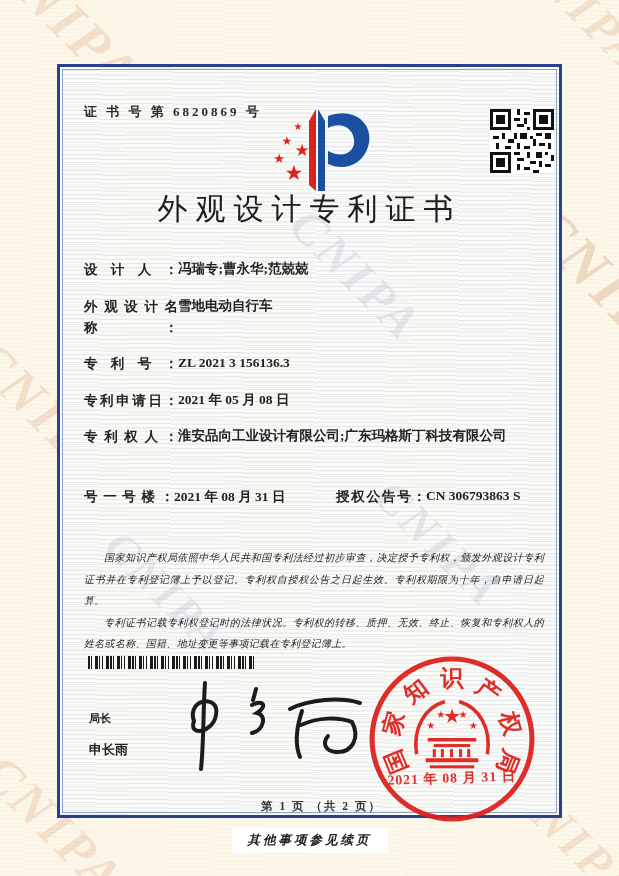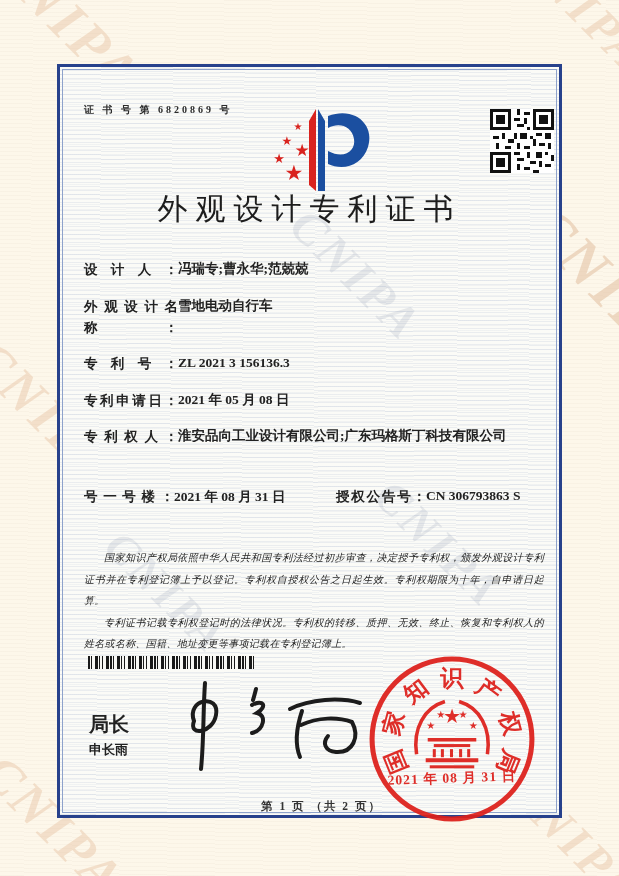--- a/index.html
+++ b/index.html
@@ -27,21 +27,21 @@
     border:3px solid #27418c; z-index:1;
     background:
       repeating-linear-gradient(0.8deg, rgba(120,140,185,0.13) 0 1px, rgba(0,0,0,0) 1px 4px),
       repeating-linear-gradient(-0.6deg, rgba(120,140,185,0.08) 0 1px, rgba(0,0,0,0) 1px 5px),
       #fbfbf7;
   }
   .cert-inner-line{
     position:absolute; inset:2px; border:1px solid #8ea2cb; pointer-events:none;
   }
   .cert-no{
-    position:absolute; left:24px; top:36px; font-size:10px; color:#2b2b2b;
+    position:absolute; left:24px; top:36px; font-size:13px; color:#2b2b2b;
     letter-spacing:3px; font-weight:bold;
   }
   .logo{ position:absolute; left:192px; top:36px; width:150px; height:92px; }
   .qr{ position:absolute; left:430px; top:42px; width:64px; height:64px; }
   .title{
     position:absolute; left:0; top:122px; width:100%; text-align:center;
     font-size:30px; font-weight:normal; letter-spacing:8px; color:#1d1d1d;
   }
   .fields{ position:absolute; left:24px; top:192px; width:462px; font-size:13.5px; color:#222; }
   .f-row{ margin-bottom:15.5px; line-height:21px; font-weight:bold; }
@@ -61,21 +61,21 @@
     font-style:italic; letter-spacing:0.3px; text-align:justify;margin-top:31px;
   }
   .paras p{ text-indent:2em; }
   .barcode{
     position:absolute; left:28px; top:589px; width:166px; height:13px;
     background:repeating-linear-gradient(90deg,
       #1a1a1a 0 2px,#f8f8f5 2px 3px,#1a1a1a 3px 4px,#f8f8f5 4px 7px,
       #1a1a1a 7px 10px,#f8f8f5 10px 11px,#1a1a1a 11px 12px,#f8f8f5 12px 14px,
       #1a1a1a 14px 15px,#f8f8f5 15px 18px,#1a1a1a 18px 21px,#f8f8f5 21px 22px);
   }
-  .sig-title{ position:absolute; left:29px; top:644px; font-size:20px; font-weight:bold; color:#222; }
+  .sig-title{ position:absolute; left:29px; top:644px; font-size:11px; font-weight:bold; color:#222; }
   .sig-name{ position:absolute; left:29px; top:674px; font-size:13px; font-weight:bold; color:#222; }
   .sig-svg{ position:absolute; left:100px; top:608px; width:220px; height:105px; }
   .seal{ position:absolute; left:306px; top:586px; width:172px; height:172px; opacity:0.93; }
   .page-info{
     position:absolute; left:12px; top:732px; width:100%; text-align:center;
     font-size:11.5px; letter-spacing:2px; color:#333; font-weight:bold;
   }
   .note{
     position:absolute; left:0; top:828px; width:100%; text-align:center; z-index:2;
   }
@@ -250,14 +250,17 @@
           <rect x="59" y="104" width="52" height="4" stroke="none"></rect>
           <rect x="63" y="111" width="44" height="3" stroke="none"></rect>
         </g>
         <text x="85" y="128" font-size="13.5" font-weight="bold" text-anchor="middle" stroke="none" letter-spacing="1" transform="rotate(-2 85 128)">2021 年 08 月 31 日</text>
       </g>
     </svg>
 
     <div class="page-info">第 1 页 （共 2 页）</div>
   </div>
 
+  <div class="note">
+    <span>其他事项参见续页</span>
+  </div>
 
 </div>
 
 </body></html>

